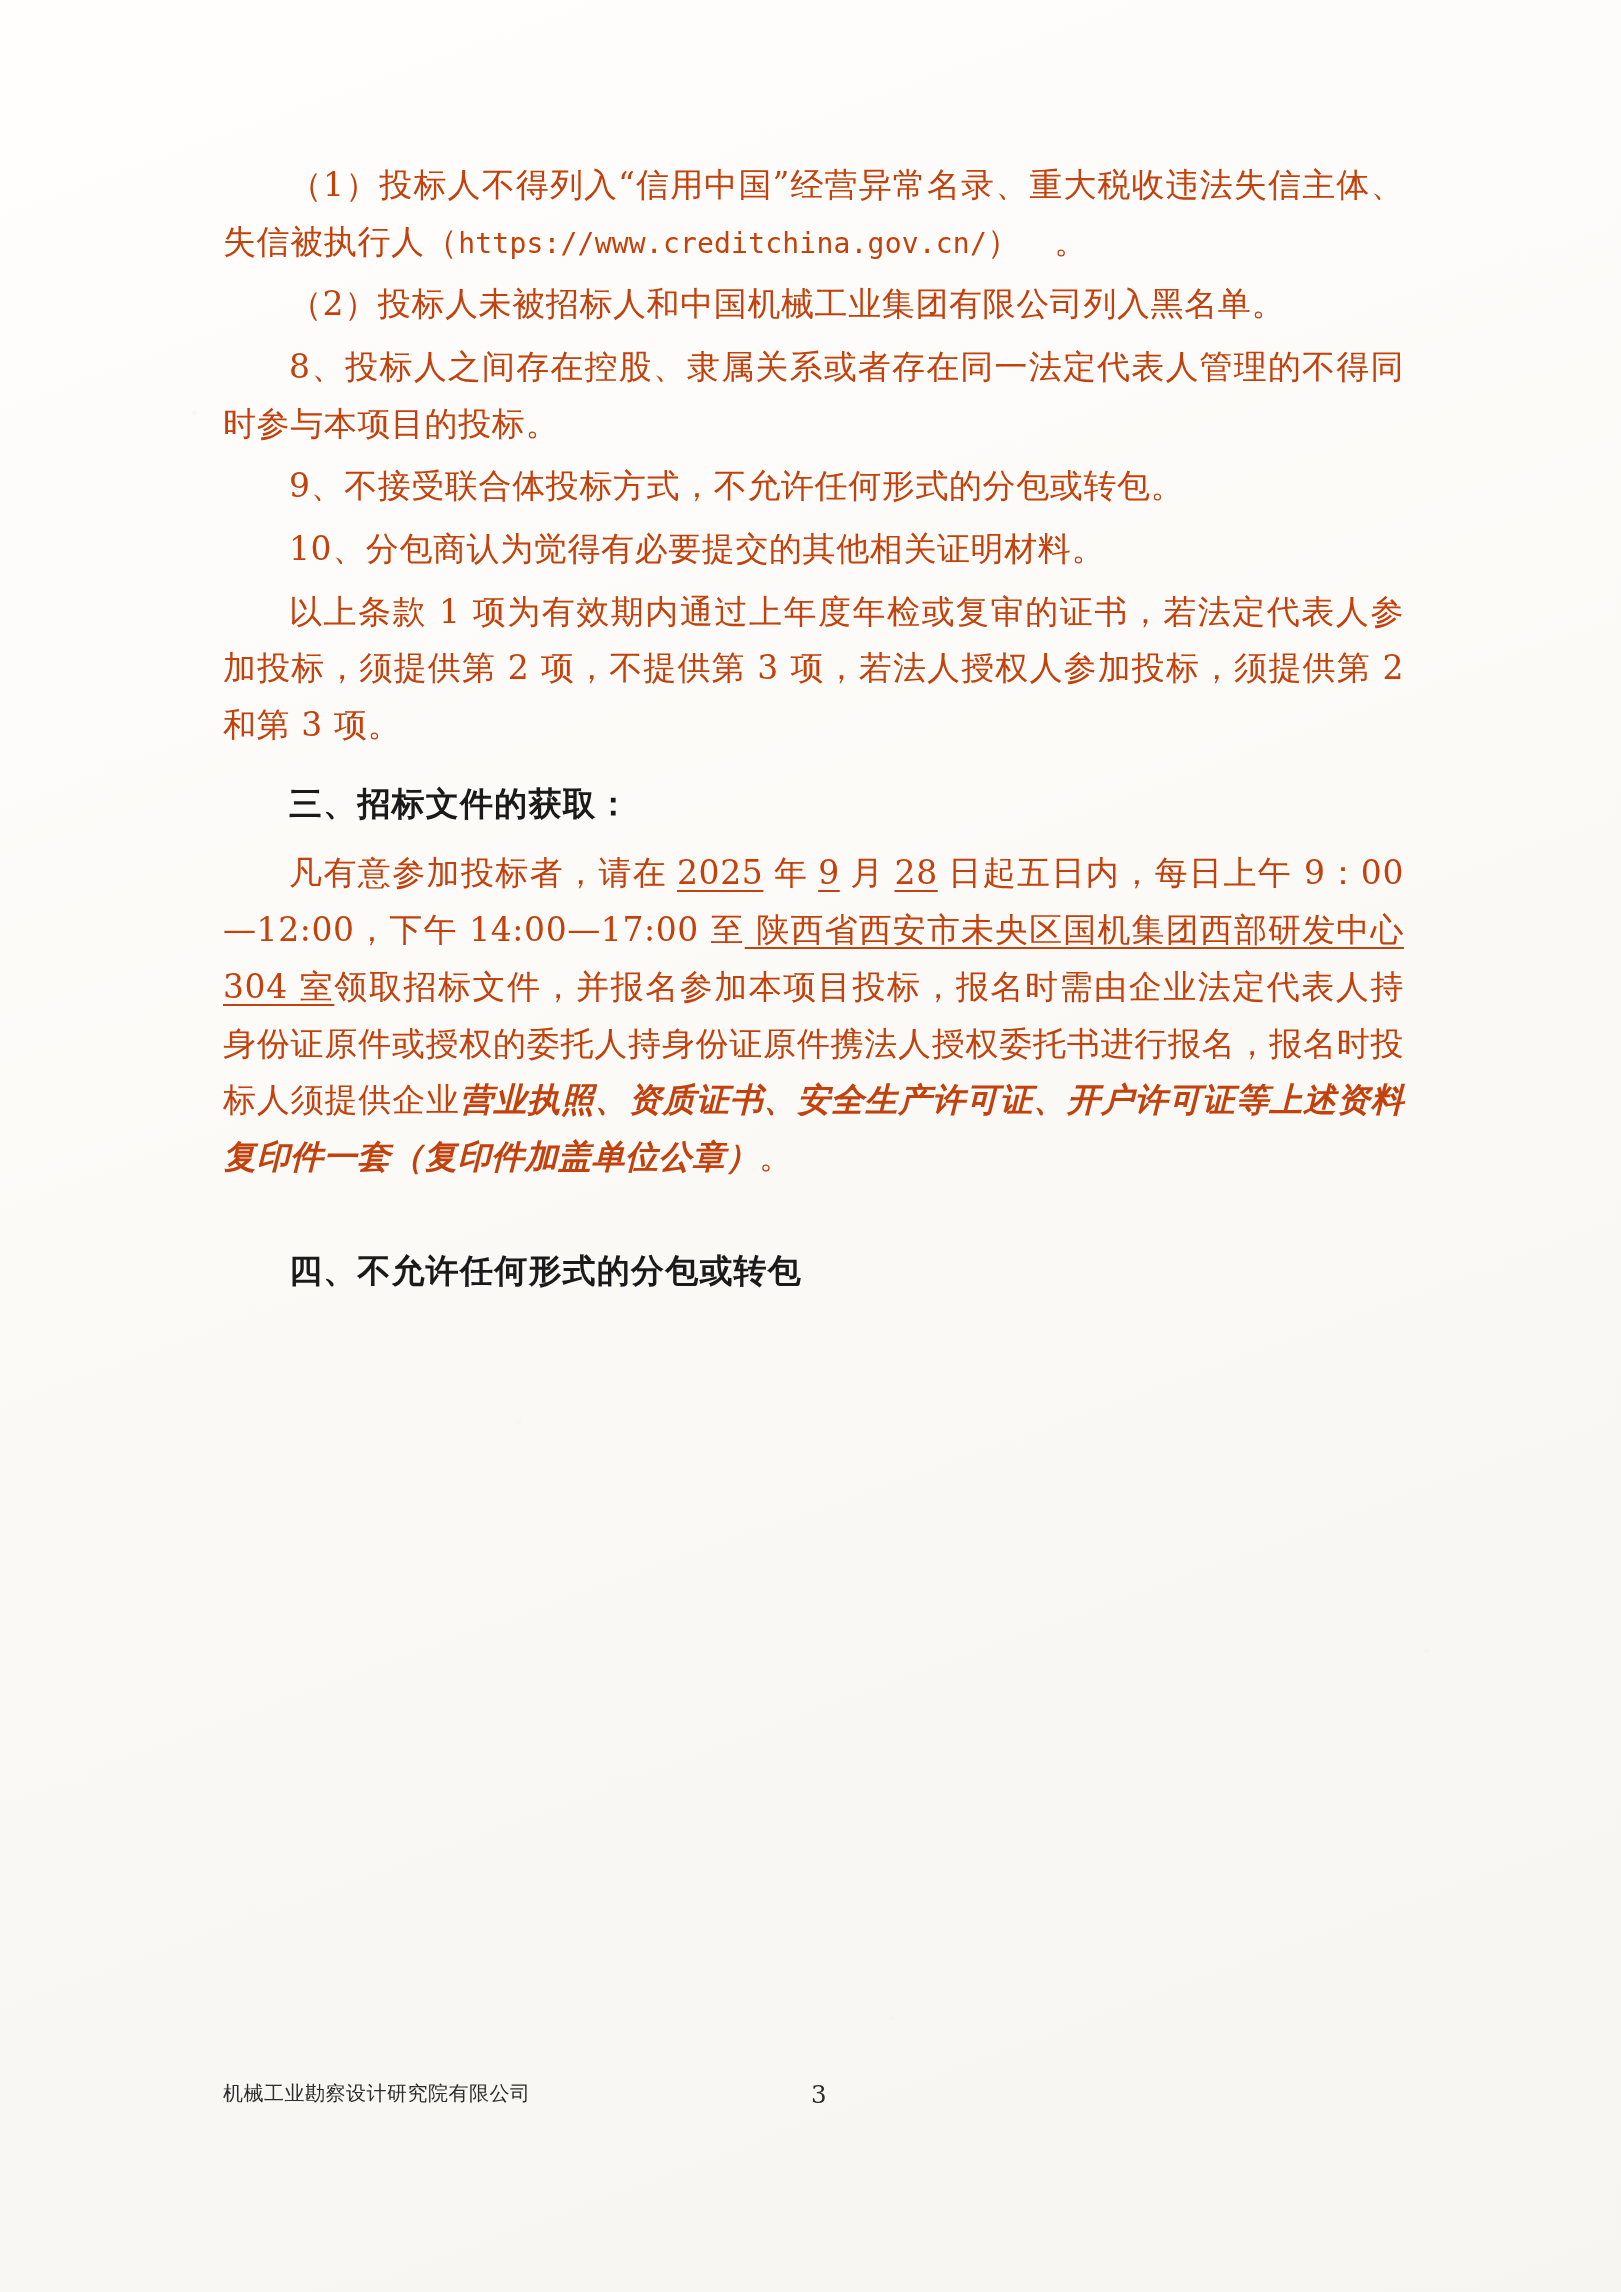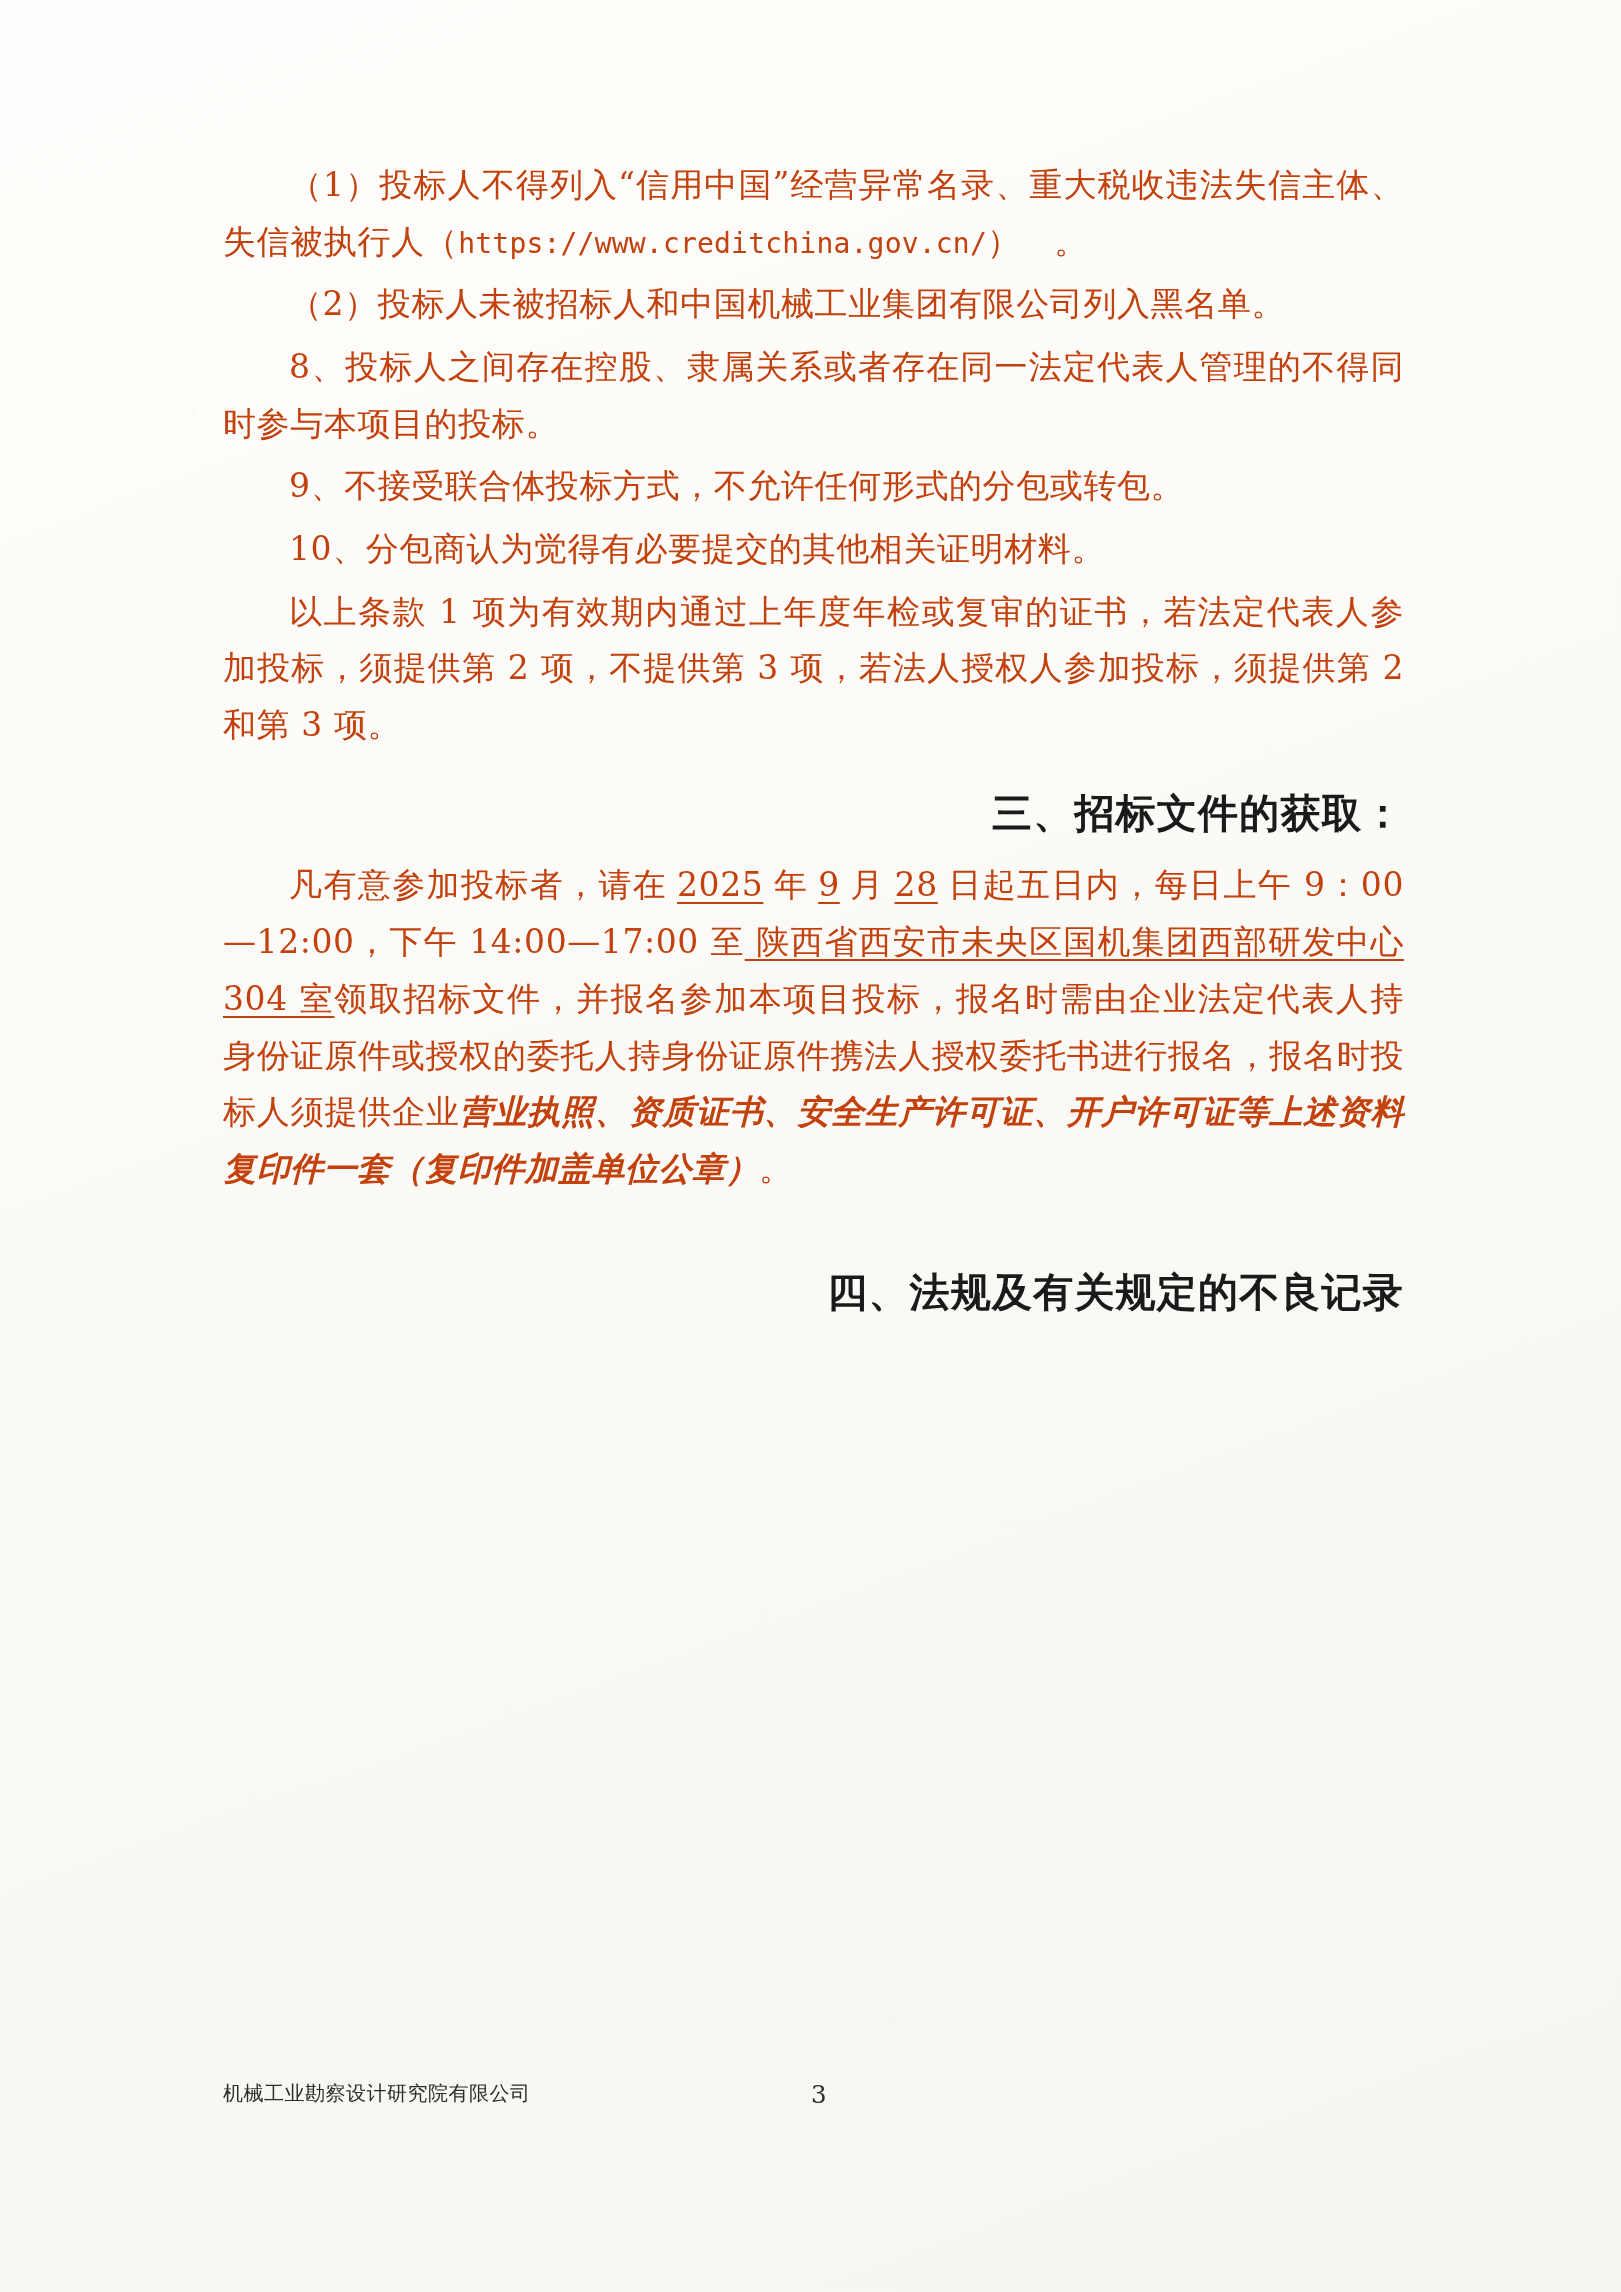--- a/index.html
+++ b/index.html
@@ -45,27 +45,26 @@
     letter-spacing: 0.6px;
     text-align: justify;
     text-justify: inter-ideograph;
     color: #c2410c;
   }
   p.indent {
     text-indent: 2em;
   }
   .heading {
     margin: 25.5px 0 9.8px 0;
-    font-size: 40px;
+    font-size: 33px;
     font-weight: bold;
     letter-spacing: 1.2px;
     text-indent: 2em;
     line-height: 1.7;
-    font-family: Liberation Sans, sans-serif;
-    text-align: right;
+    font-family: Liberation Mono, monospace;
   }
   .heading-last {
     margin-top: 33px;
   }
   .mono-url {
     font-family: "DejaVu Sans Mono", "Liberation Mono", monospace;
     font-size: 28px;
     letter-spacing: 0.2px;
   }
   .ul {
@@ -137,21 +136,21 @@
     <p class="para indent">以上条款 1 项为有效期内通过上年度年检或复审的证书，若法定代表人参加投标，须提供第 2 项，不提供第 3 项，若法人授权人参加投标，须提供第 2 和第 3 项。</p>
 
     <div class="heading">三、招标文件的获取：</div>
 
     <p class="para indent">
       <span>凡有意参加投标者，请在</span><span class="ul-pad">2025</span><span>年</span><span class="ul-pad">9</span><span>月</span><span class="ul-pad">28</span><span>日起五日内，每日上午 9：00—12:00，下午 14:00—17:00 至</span><span class="ul"> 陕西省西安市未央区国机集团西部研发中心 304 室</span><span>领取招标文件，并报名参加本项目投标，报名时需由企业法定代表人持身份证原件或授权的委托人持身份证原件携法人授权委托书进行报名，报名时投标人须提供企业</span><span class="bold-emph">营业执照、资质证书、安全生产许可证、开户许可证等上述资料复印件一套（复印件加盖单位公章）</span><span>。</span>
     </p>
 
     <div class="gap-block"></div>
 
-    <div class="heading heading-last">四、法规及有关规定的不良记录</div>
+    <div class="heading heading-last">四、不允许任何形式的分包或转包</div>
 
   </div>
 
   <div class="footer">
     <div class="footer-left">机械工业勘察设计研究院有限公司</div>
     <div class="footer-page">3</div>
   </div>
 </div>
 
 

